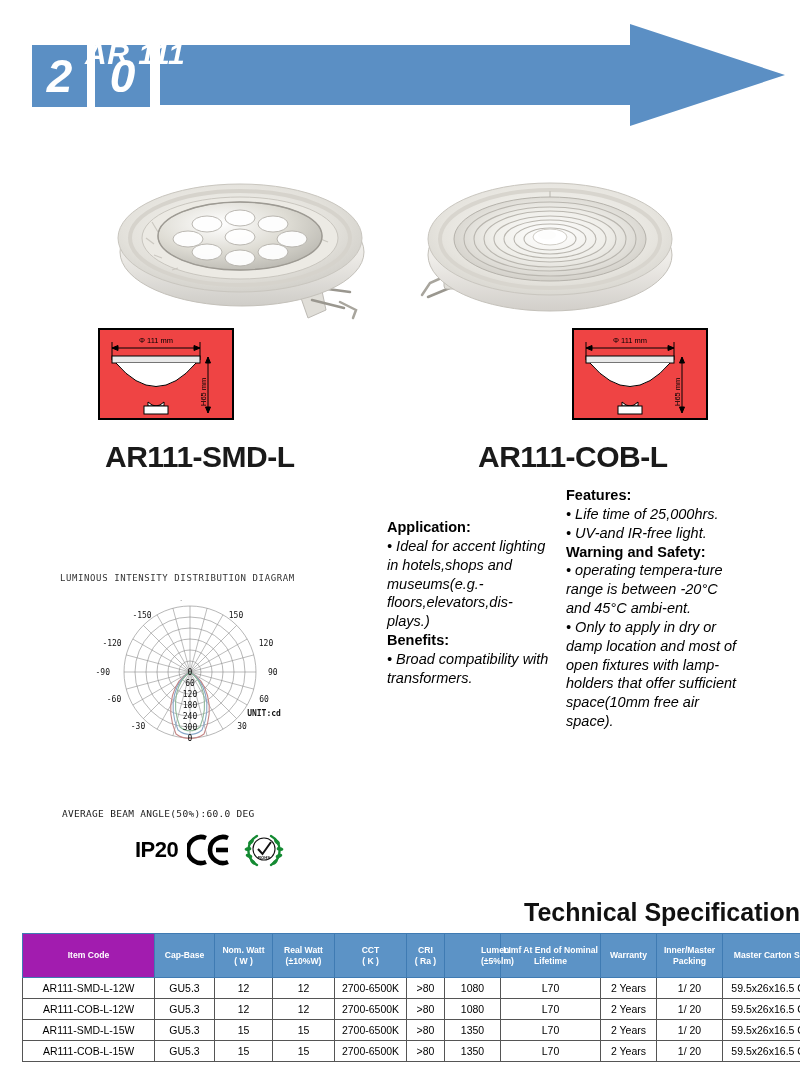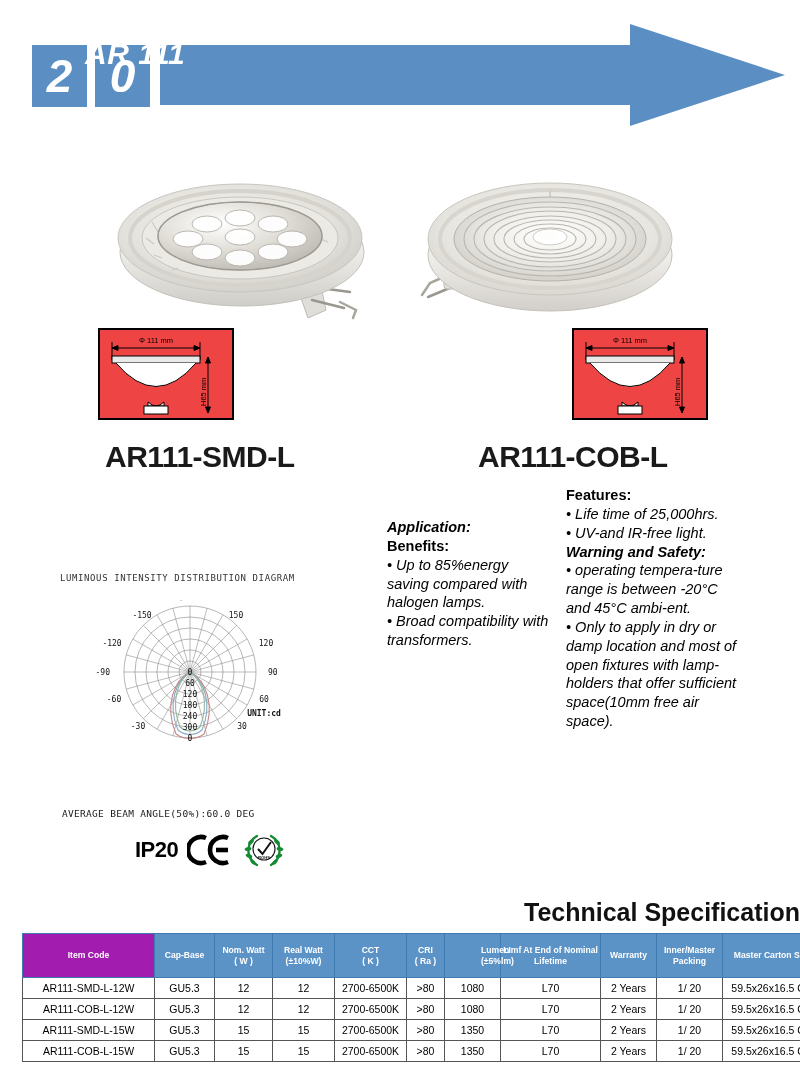--- a/index.html
+++ b/index.html
@@ -70,21 +70,21 @@
 
   
   .certs { position: absolute; left: 135px; top: 830px; display: flex; align-items: center; gap: 9px; }
   .ip-code { font-size: 22px; font-weight: bold; letter-spacing: -.5px; }
   .rohs-wrap { position: relative; width: 48px; height: 40px; }
 
   
   .txt-col { position: absolute; font-size: 14.5px; line-height: 1.30; }
   .col-app  { left: 387px; top: 518px; width: 166px; }
   .col-feat { left: 566px; top: 486px; width: 176px; }
-  .txt-col .hd { font-weight: bold; font-style: italic; display: block; }
+  .txt-col .hd { font-weight: bold; display: block; }
   .txt-col .hd.up { font-style: normal; }
   .txt-col p { margin: 0; font-style: italic; }
   .txt-col p.bul { text-indent: 0; }
 
   
   .spec-title {
     position: absolute; left: 0; top: 898px; width: 800px; text-align: right;
     font-size: 25px; font-weight: bold; color: #111;
   }
   table.spec {
@@ -350,22 +350,22 @@
       </g>
       <circle cx="24" cy="19" r="11" fill="none" stroke="#111" stroke-width="1.1"></circle>
       <path d="M18 19 l4.5 5 L31 12" fill="none" stroke="#111" stroke-width="2"></path>
       <text x="24" y="29" font-family="Liberation Sans, sans-serif" font-size="4.2" font-weight="bold" fill="#111" text-anchor="middle">ROHS</text>
     </svg>
   </div>
 </div>
 
 <div class="txt-col col-app">
   <span class="hd">Application:</span>
+  <p class="bul">• Ideal for accent lighting in hotels,shops and museums(e.g.-floors,elevators,dis-plays.)</p>
   <span class="hd up">Benefits:</span>
-  <p class="bul">• Up to 85%energy saving compared with halogen lamps.</p>
   <p class="bul">• Broad compatibility with transformers.</p>
 </div>
 
 <div class="txt-col col-feat">
   <span class="hd up">Features:</span>
   <p class="bul">• Life time of 25,000hrs.</p>
   <p class="bul">• UV-and IR-free light.</p>
   <span class="hd">Warning and Safety:</span>
   <p class="bul">• operating tempera-ture range is between -20°C and 45°C ambi-ent.</p>
   <p class="bul">• Only to apply in dry or damp location and most of open fixtures with lamp-holders that offer sufficient space(10mm free air space).</p>

